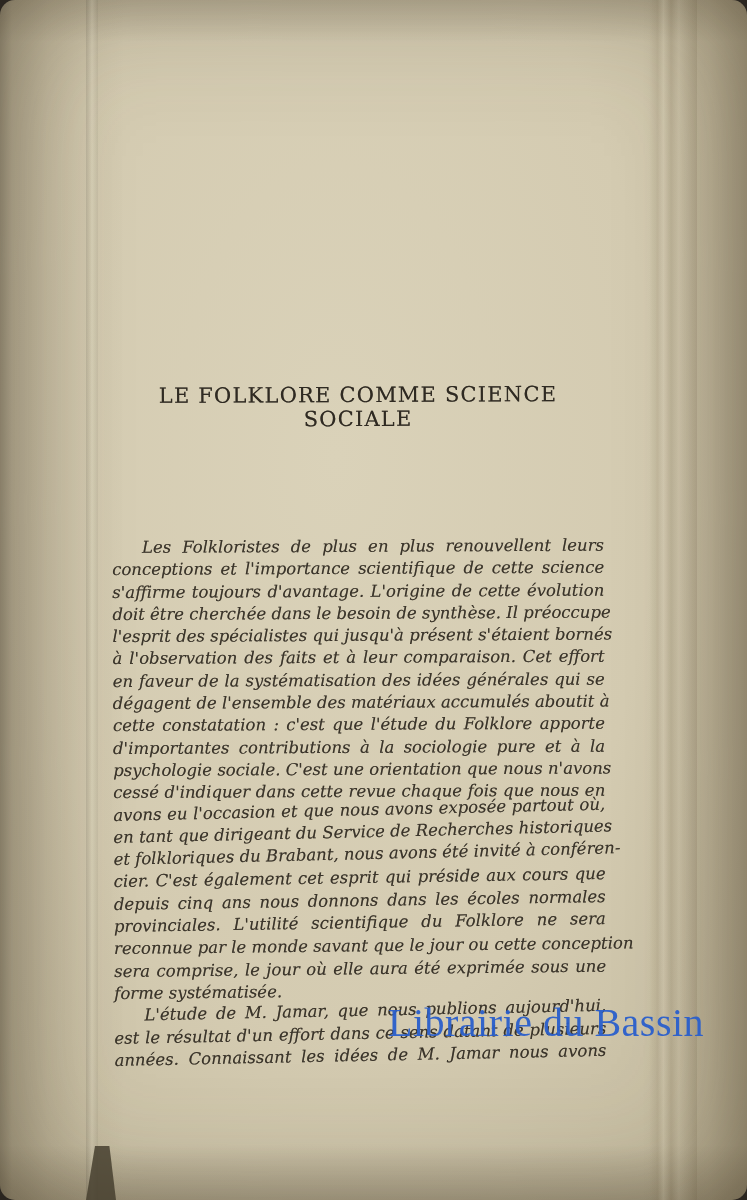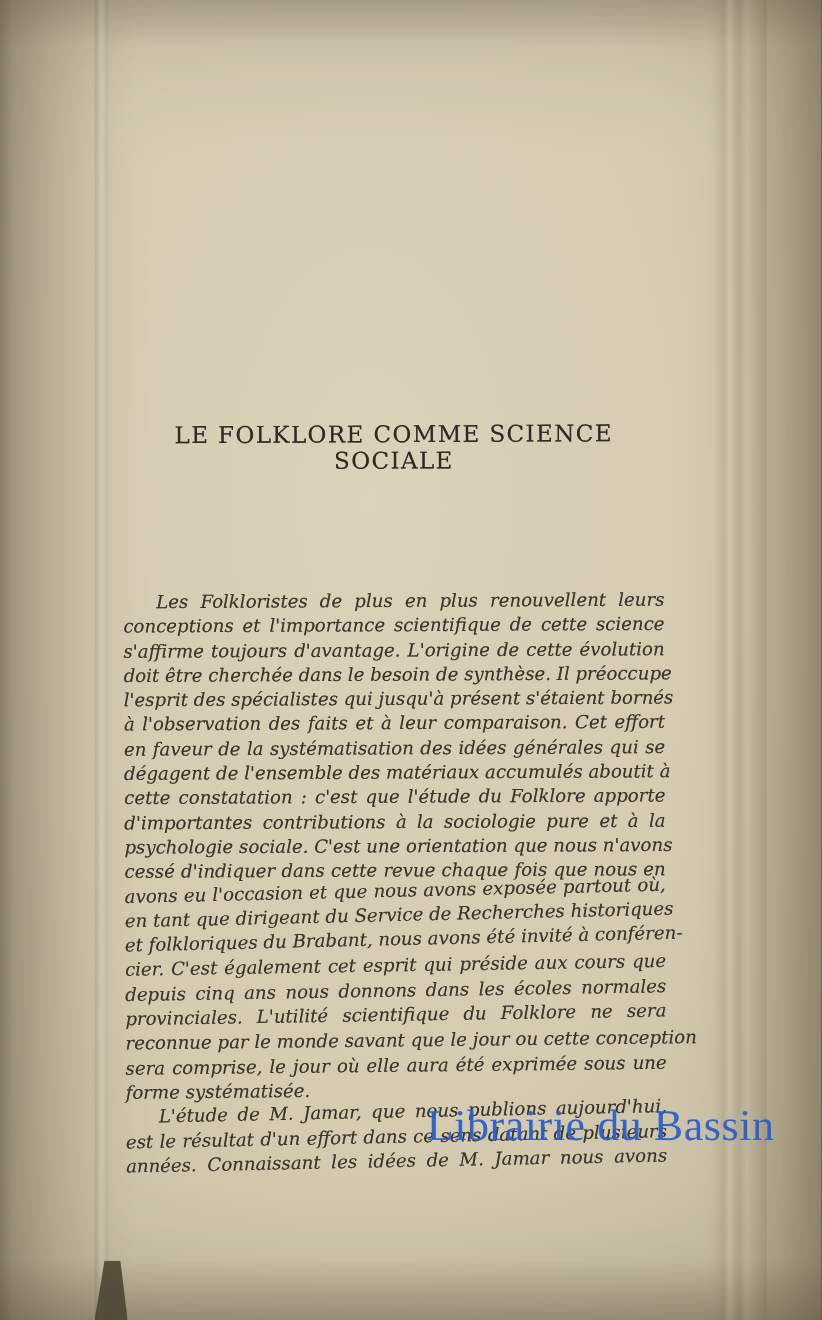--- a/index.html
+++ b/index.html
@@ -6,20 +6,21 @@
   .photo{
     position:relative;width:747px;height:1200px;overflow:hidden;
     font-family:"DejaVu Serif","Liberation Serif",serif;
     background:
       linear-gradient(90deg, rgba(62,52,36,.42) 0px, rgba(92,80,58,.30) 12px, rgba(120,106,80,.18) 48px, rgba(150,136,106,.10) 82px, rgba(0,0,0,0) 125px),
       linear-gradient(270deg, rgba(88,74,50,.38) 0px, rgba(110,95,68,.22) 38px, rgba(0,0,0,0) 105px),
       linear-gradient(180deg, rgba(80,68,48,.22) 0px, rgba(0,0,0,0) 42px),
       linear-gradient(0deg, rgba(74,62,42,.30) 0px, rgba(0,0,0,0) 55px),
       radial-gradient(ellipse at 45% 38%, #dad2b9 0%, #d4cbb1 55%, #c2b99d 100%);
     box-shadow: inset 0 0 130px rgba(70,58,40,.30);
+    border-radius: 15px;
   }
   .crease{position:absolute;left:86px;top:0;width:12px;height:100%;
     background:linear-gradient(90deg, rgba(0,0,0,.14), rgba(255,255,240,.18) 50%, rgba(0,0,0,.08));
     opacity:.7;}
   .right-edges{position:absolute;right:50px;top:0;width:48px;height:100%;opacity:.55;
     background:linear-gradient(90deg, rgba(0,0,0,0) 0%, rgba(120,104,76,.25) 18%, rgba(238,230,206,.30) 30%, rgba(120,104,76,.28) 46%, rgba(238,230,206,.22) 62%, rgba(100,86,60,.30) 100%);}
   .corner-dark{position:absolute;left:86px;top:1146px;width:30px;height:54px;background:#47402f;
     clip-path:polygon(30% 0,78% 0,100% 100%,0 100%);opacity:.85;}
 
   .chapter-title{

